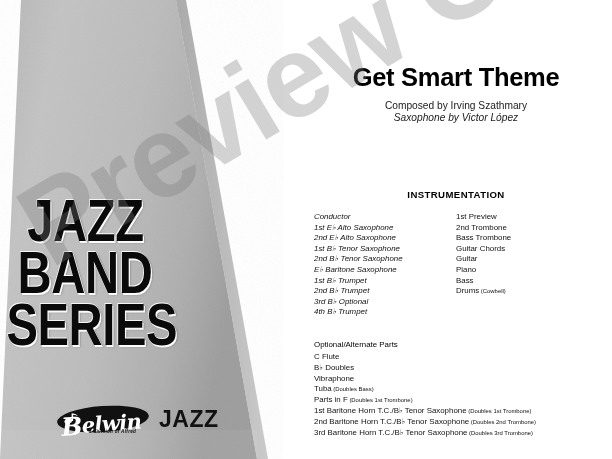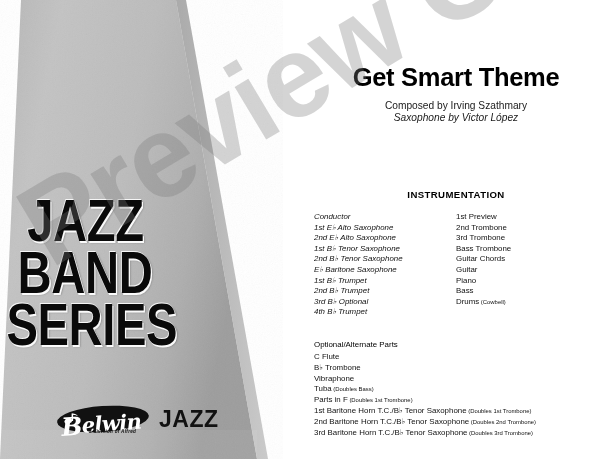--- a/index.html
+++ b/index.html
@@ -256,33 +256,32 @@
         <div class="instItem"><span>2nd B♭ Tenor Saxophone</span></div>
         <div class="instItem"><span>E♭ Baritone Saxophone</span></div>
         <div class="instItem"><span>1st B♭ Trumpet</span></div>
         <div class="instItem"><span>2nd B♭ Trumpet</span></div>
         <div class="instItem"><span>3rd B♭ Optional</span></div>
         <div class="instItem"><span>4th B♭ Trumpet</span></div>
       </div>
     <div class="instCol" id="instColRight">
         <div class="instItem"><span>1st Preview</span></div>
         <div class="instItem"><span>2nd Trombone</span></div>
-        <div class="instItem"><span>3rd Trombone</span></div>
         <div class="instItem"><span>Bass Trombone</span></div>
         <div class="instItem"><span>Guitar Chords</span></div>
         <div class="instItem"><span>Guitar</span></div>
         <div class="instItem"><span>Piano</span></div>
         <div class="instItem"><span>Bass</span></div>
         <div class="instItem"><span>Drums</span><span class="paren"> (Cowbell)</span></div>
       </div>
 
     <div id="optHeader">Optional/Alternate Parts</div>
     <div id="optList">
         <div class="instItem"><span>C Flute</span></div>
-        <div class="instItem"><span>B♭ Trombone</span></div>
+        <div class="instItem"><span>B♭ Doubles</span></div>
         <div class="instItem"><span>Vibraphone</span></div>
         <div class="instItem"><span>Tuba</span><span class="paren"> (Doubles Bass)</span></div>
         <div class="instItem"><span>Parts in F</span><span class="paren"> (Doubles 1st Trombone)</span></div>
         <div class="instItem"><span>1st Baritone Horn T.C./B♭ Tenor Saxophone</span><span class="paren"> (Doubles 1st Trombone)</span></div>
         <div class="instItem"><span>2nd Baritone Horn T.C./B♭ Tenor Saxophone</span><span class="paren"> (Doubles 2nd Trombone)</span></div>
         <div class="instItem"><span>3rd Baritone Horn T.C./B♭ Tenor Saxophone</span><span class="paren"> (Doubles 3rd Trombone)</span></div>
       </div>
   </div>
 
   <div id="watermark">

